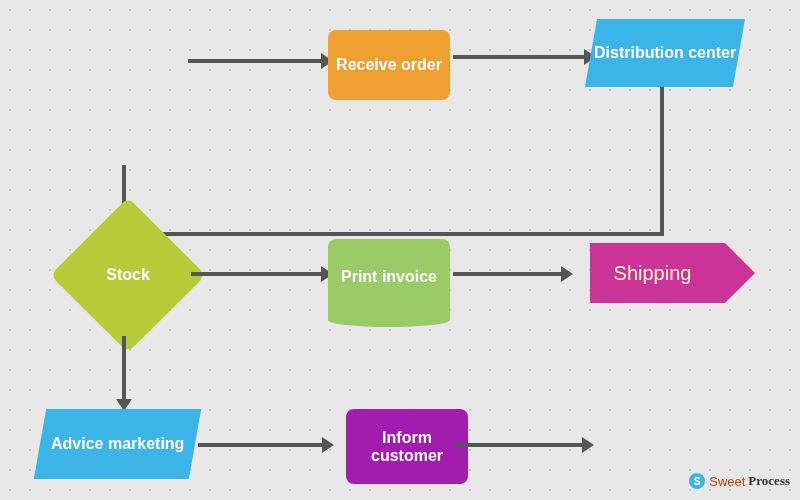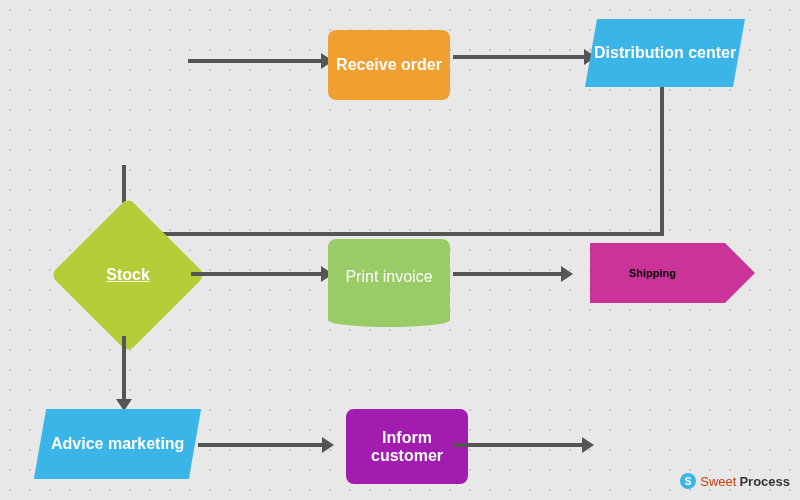--- a/index.html
+++ b/index.html
@@ -67,21 +67,20 @@
       background: #b5cc38;
       transform: rotate(45deg);
       border-radius: 8px;
     }
     .diamond-label {
       position: absolute;
       color: white;
       font-weight: bold;
       font-size: 16px;
       z-index: 2;
-      text-decoration: underline;
     }
 
     
     .arrow-right {
       position: absolute;
       display: flex;
       align-items: center;
       justify-content: center;
     }
     .arrow-right-body {
@@ -184,20 +183,21 @@
       align-items: center;
       gap: 3px;
     }
     .brand-sweet {
       font-weight: normal;
       color: #c2410c;
     }
     .brand-process {
       font-weight: bold;
       color: #333;
+      font-family: Liberation Serif, serif;
     }
     .brand-icon {
       width: 18px;
       height: 18px;
     }
   </style>
 </head>
 <body>
 
 <div class="flowchart">
@@ -222,28 +222,28 @@
   <div class="arrow-v" style="left:122px; top:165px; height:70px;"></div>
 
   <div class="diamond-wrap" style="left:68px; top:215px; width:120px; height:120px;">
     <div class="diamond"></div>
     <span class="diamond-label">Stock</span>
   </div>
 
   <div class="arrow-h" style="left:191px; top:272px; width:132px;"></div>
 
   <div class="document" style="left:328px; top:239px; width:122px; height:76px;">
-    <span style="color:white; font-weight:normal; font-size:16px; text-align:left; position:relative; z-index:1;">Print invoice</span>
+    <span style="color:white; font-weight:bold; font-size:16px; text-align:left; position:relative; z-index:1;">Print invoice</span>
   </div>
 
   <div class="arrow-h" style="left:453px; top:272px; width:110px;"></div>
 
   <div class="arrow-right" style="left:575px; top:243px; width:165px; height:60px;">
     <div class="arrow-right-body" style="width:135px; padding-left:10px; padding-right:20px;">
-      <span style="color:#000000; font-weight:bold; font-size:11px;">Shipping</span>
+      <span style="color:#fef9c3; font-weight:normal; font-size:20px;">Shipping</span>
     </div>
   </div>
 
   <div class="arrow-v" style="left:122px; top:336px; height:65px;"></div>
 
   <div class="shape parallelogram" style="left:40px; top:409px; width:155px; height:70px; background:#3bb5e8;">
     <span class="label">Advice marketing</span>
   </div>
 
   <div class="arrow-h" style="left:198px; top:443px; width:126px;"></div>

